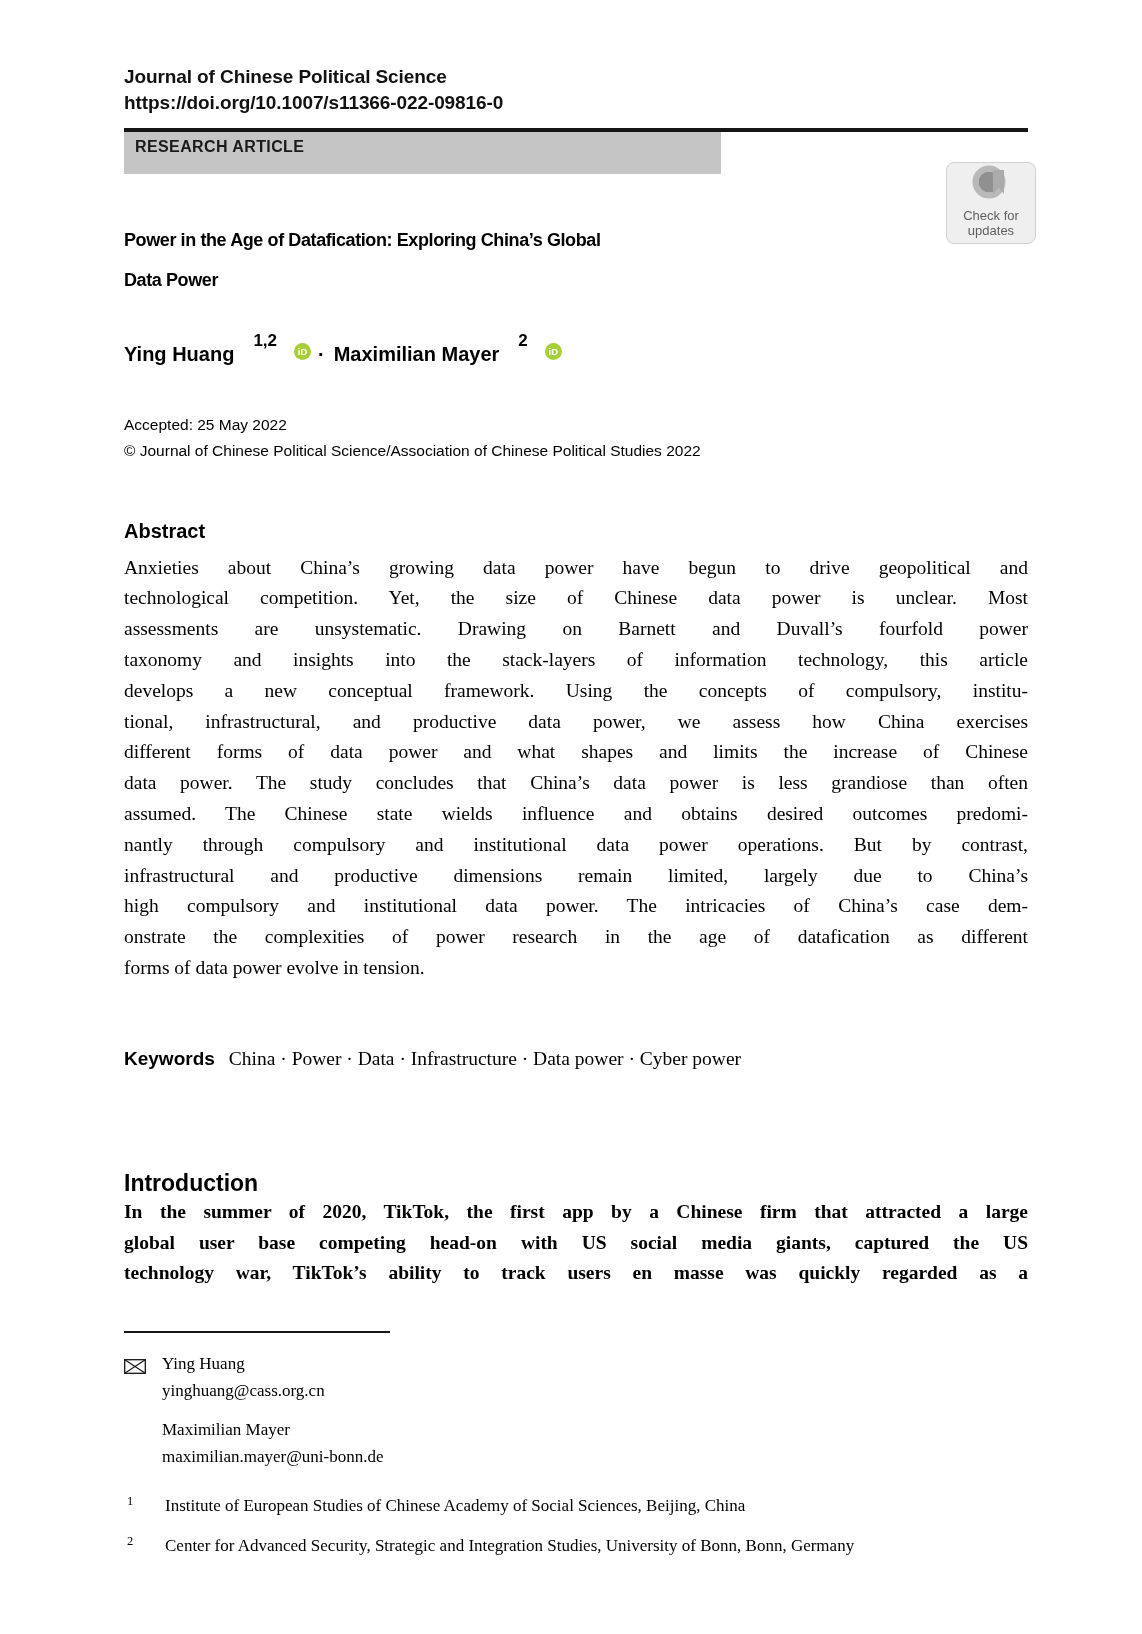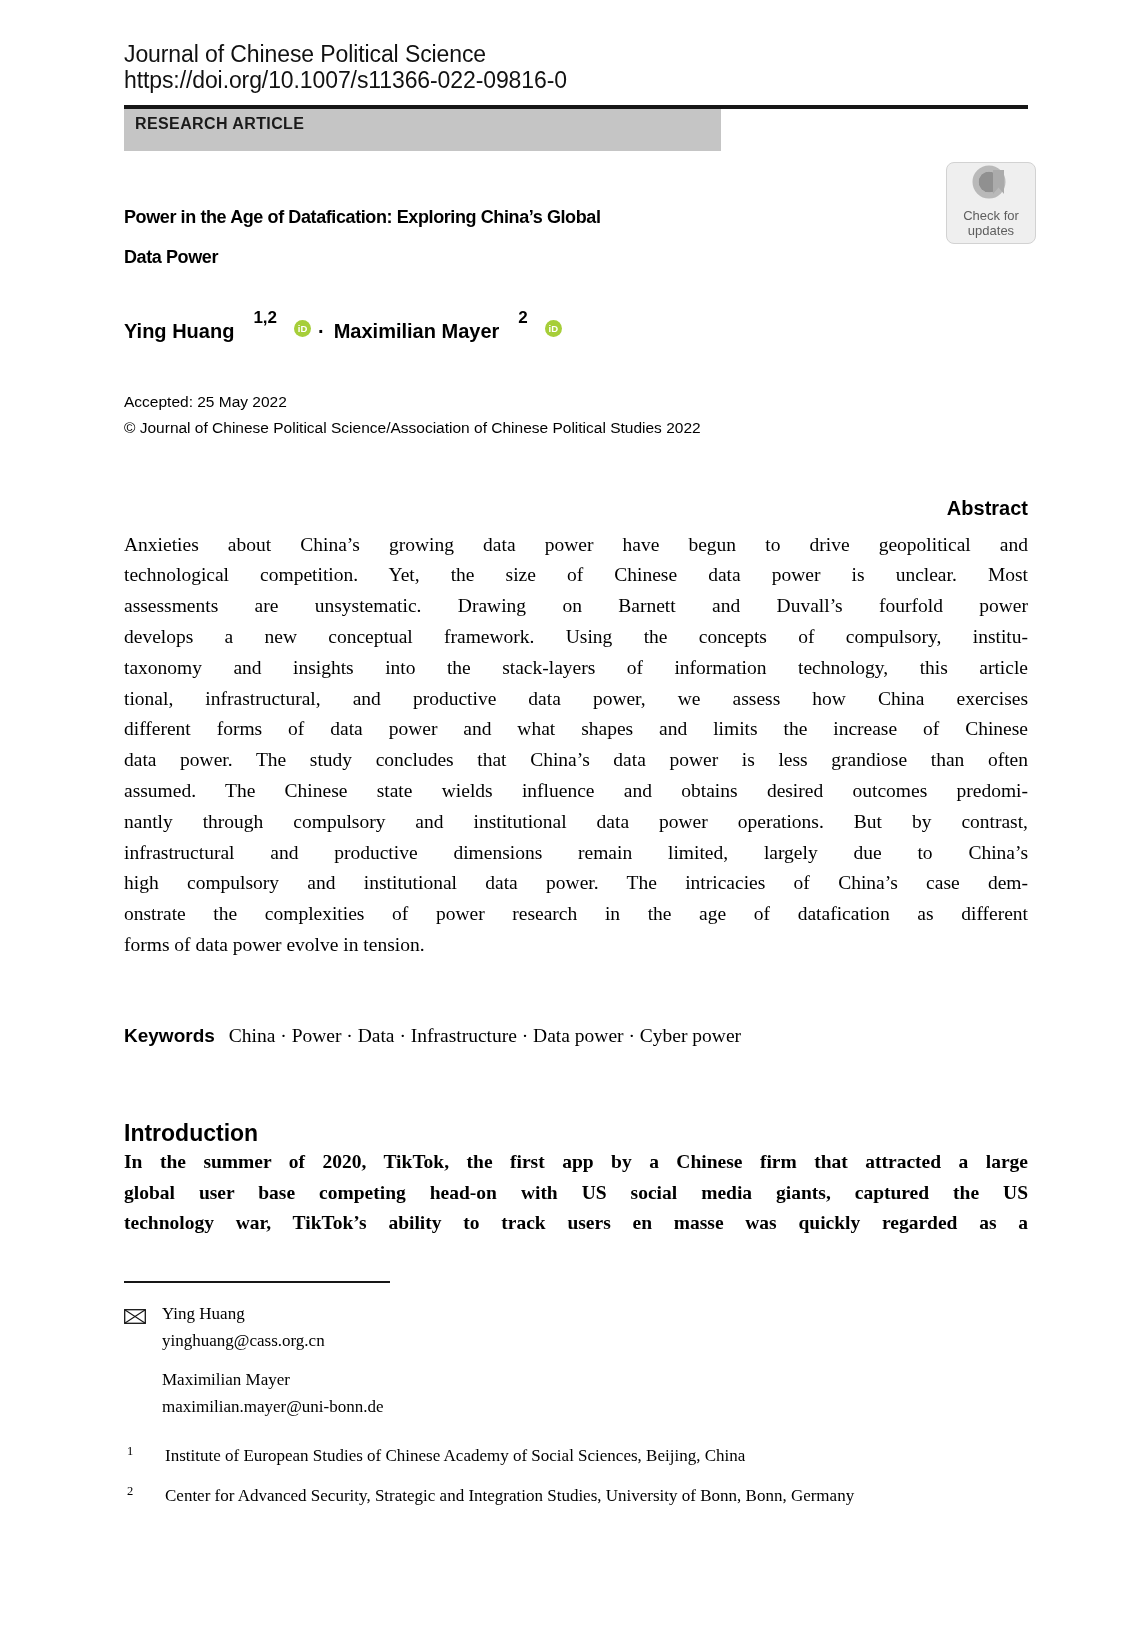--- a/index.html
+++ b/index.html
@@ -1,21 +1,21 @@
 <!DOCTYPE html>
 <html><head>
 <meta charset="utf-8">
 <style>
   html,body{margin:0;padding:0;background:#fff;}
   .page{position:relative;width:1142px;height:1634px;background:#ffffff;overflow:hidden;
         font-family:"Liberation Sans",sans-serif;color:#111;}
   .content{position:absolute;left:124px;top:0;width:904px;}
 
   
-  .journal-block{padding-top:41px;font-size:23px;line-height:26px;letter-spacing:-0.1px;}
+  .journal-block{padding-top:64px;font-size:19px;line-height:26px;letter-spacing:-0.1px;font-weight:bold;}
   .top-rule{margin-top:12px;height:4px;background:#161616;}
   .article-banner{height:42px;width:586px;background:#c5c5c5;font-weight:700;
                   font-size:16px;line-height:30px;padding-left:11px;letter-spacing:0.4px;color:#1a1a1a;}
 
   
   .check-badge{position:absolute;left:946px;top:162px;width:88px;padding:1px 0 5px;
                background:#efefef;border:1px solid #d2d2d2;border-radius:8px;
                display:flex;flex-direction:column;align-items:center;cursor:pointer;}
   .check-text{font-size:13px;line-height:15px;color:#5e5e5e;text-align:center;display:block;}
   .check-text span{display:block;}
@@ -28,32 +28,32 @@
   .author-group:first-child .author-sep{display:none;}
   .author-sep{margin:0 9px 0 7px;font-weight:700;}
   .author-sup{font-size:17px;font-weight:700;position:relative;top:-7px;margin-left:19px;}
   .orcid-icon{display:inline-flex;width:17px;height:17px;border-radius:50%;background:#A6CE39;
               color:#fff;font-size:9.5px;font-weight:700;align-items:center;justify-content:center;
               position:relative;top:-6px;margin-left:17px;cursor:pointer;}
 
   .meta{margin-top:46px;font-size:15.5px;line-height:26px;color:#000;}
 
   
-  .abstract-heading{margin-top:56px;font-size:20px;font-weight:700;color:#000;text-align:right;}
+  .abstract-heading{margin-top:56px;font-size:20px;font-weight:700;color:#000;}
   .abstract-lines{margin-top:10px;}
   .jline{font-family:"Liberation Serif",serif;font-size:19.5px;line-height:30.8px;
          text-align:justify;text-align-last:justify;color:#000;}
   .abstract-lines .jline:last-child{text-align-last:left;}
 
   .keywords{margin-top:64px;font-size:19px;}
   .kw-label{font-weight:700;margin-right:14px;color:#000;}
   .kw-value{font-family:"Liberation Serif",serif;font-size:19.5px;color:#000;}
 
   
-  .intro-heading{margin-top:73px;font-size:23px;font-weight:700;color:#000;}
+  .intro-heading{margin-top:100px;font-size:23px;font-weight:700;color:#000;}
   .intro-lines{font-weight:bold;}
 
   
   .foot-rule{margin-top:42px;width:266px;border-top:2px solid #161616;}
   .corr{margin-top:17px;}
   .corr-item{display:flex;margin-bottom:12px;font-family:"Liberation Serif",serif;
              font-size:17px;line-height:27px;color:#000;}
   .fn-col{width:38px;flex:none;padding-top:5px;}
   .corr-text span{display:block;}
   .affs{margin-top:22px;}
@@ -102,22 +102,22 @@
     <div class="meta">
       <div>Accepted: 25 May 2022</div>
       <div>© Journal of Chinese Political Science/Association of Chinese Political Studies 2022</div>
     </div>
 
     <div class="abstract-heading">Abstract</div>
     <div class="abstract-lines">
         <div class="jline">Anxieties about China’s growing data power have begun to drive geopolitical and</div>
         <div class="jline">technological competition. Yet, the size of Chinese data power is unclear. Most</div>
         <div class="jline">assessments are unsystematic. Drawing on Barnett and Duvall’s fourfold power</div>
+        <div class="jline">taxonomy and insights into the stack-layers of information technology, this article</div>
         <div class="jline">develops a new conceptual framework. Using the concepts of compulsory, institu-</div>
-        <div class="jline">taxonomy and insights into the stack-layers of information technology, this article</div>
         <div class="jline">tional, infrastructural, and productive data power, we assess how China exercises</div>
         <div class="jline">different forms of data power and what shapes and limits the increase of Chinese</div>
         <div class="jline">data power. The study concludes that China’s data power is less grandiose than often</div>
         <div class="jline">assumed. The Chinese state wields influence and obtains desired outcomes predomi-</div>
         <div class="jline">nantly through compulsory and institutional data power operations. But by contrast,</div>
         <div class="jline">infrastructural and productive dimensions remain limited, largely due to China’s</div>
         <div class="jline">high compulsory and institutional data power. The intricacies of China’s case dem-</div>
         <div class="jline">onstrate the complexities of power research in the age of datafication as different</div>
         <div class="jline">forms of data power evolve in tension.</div>
       </div>

